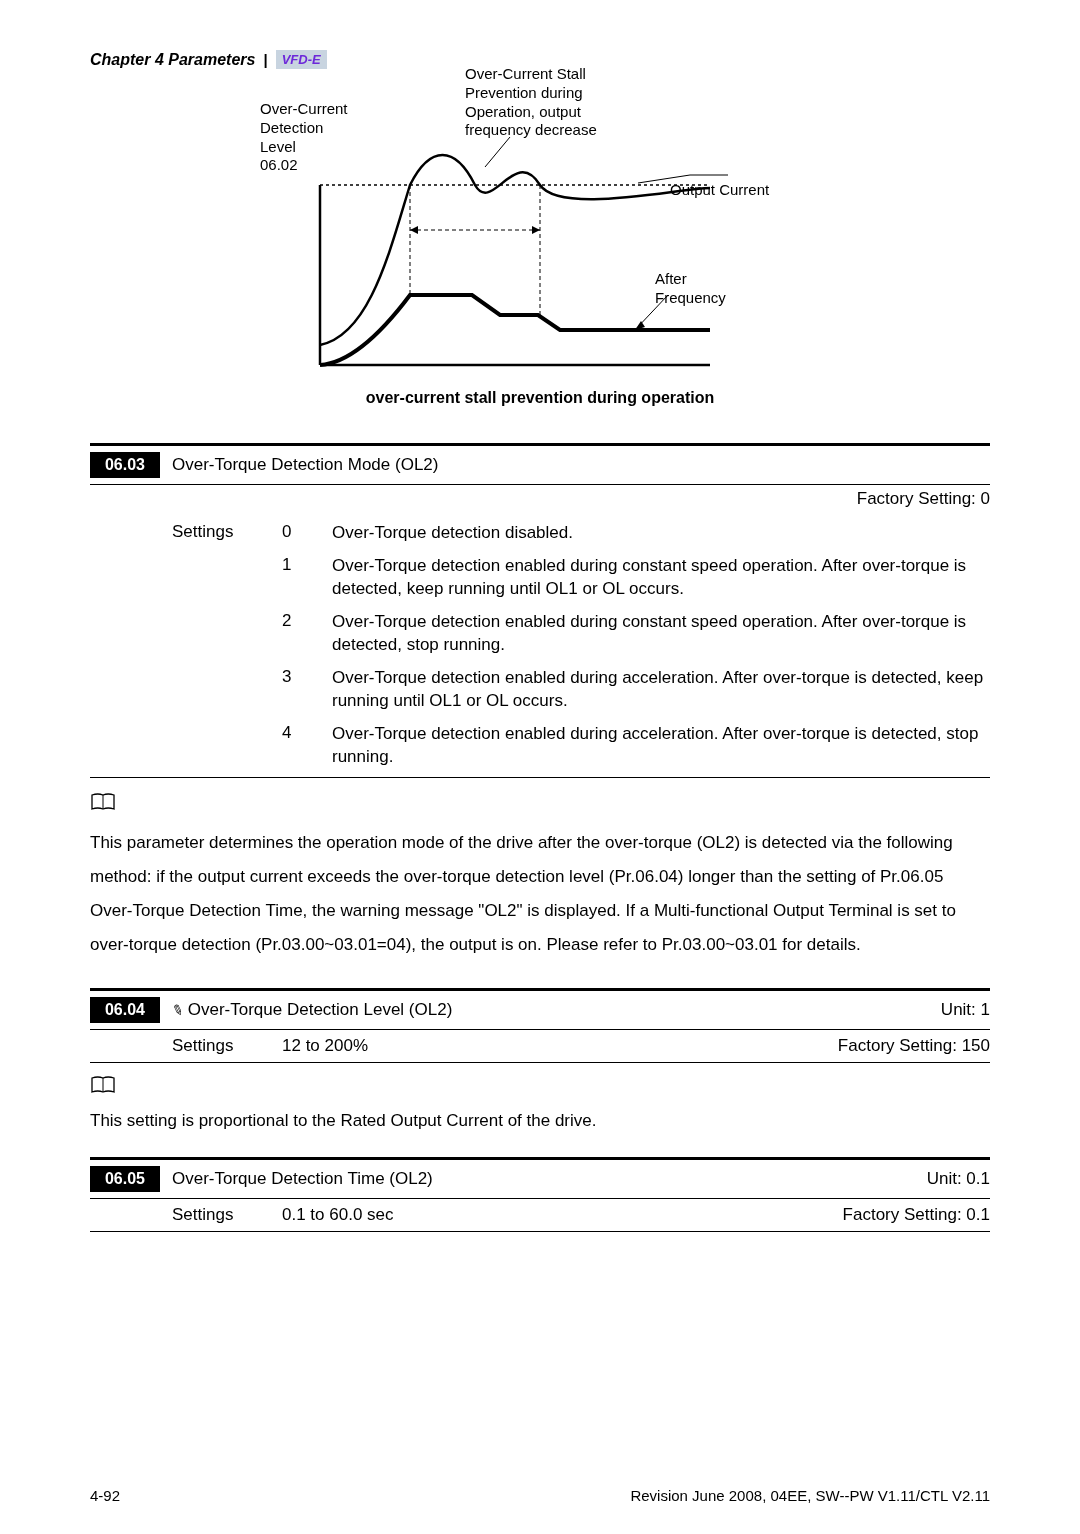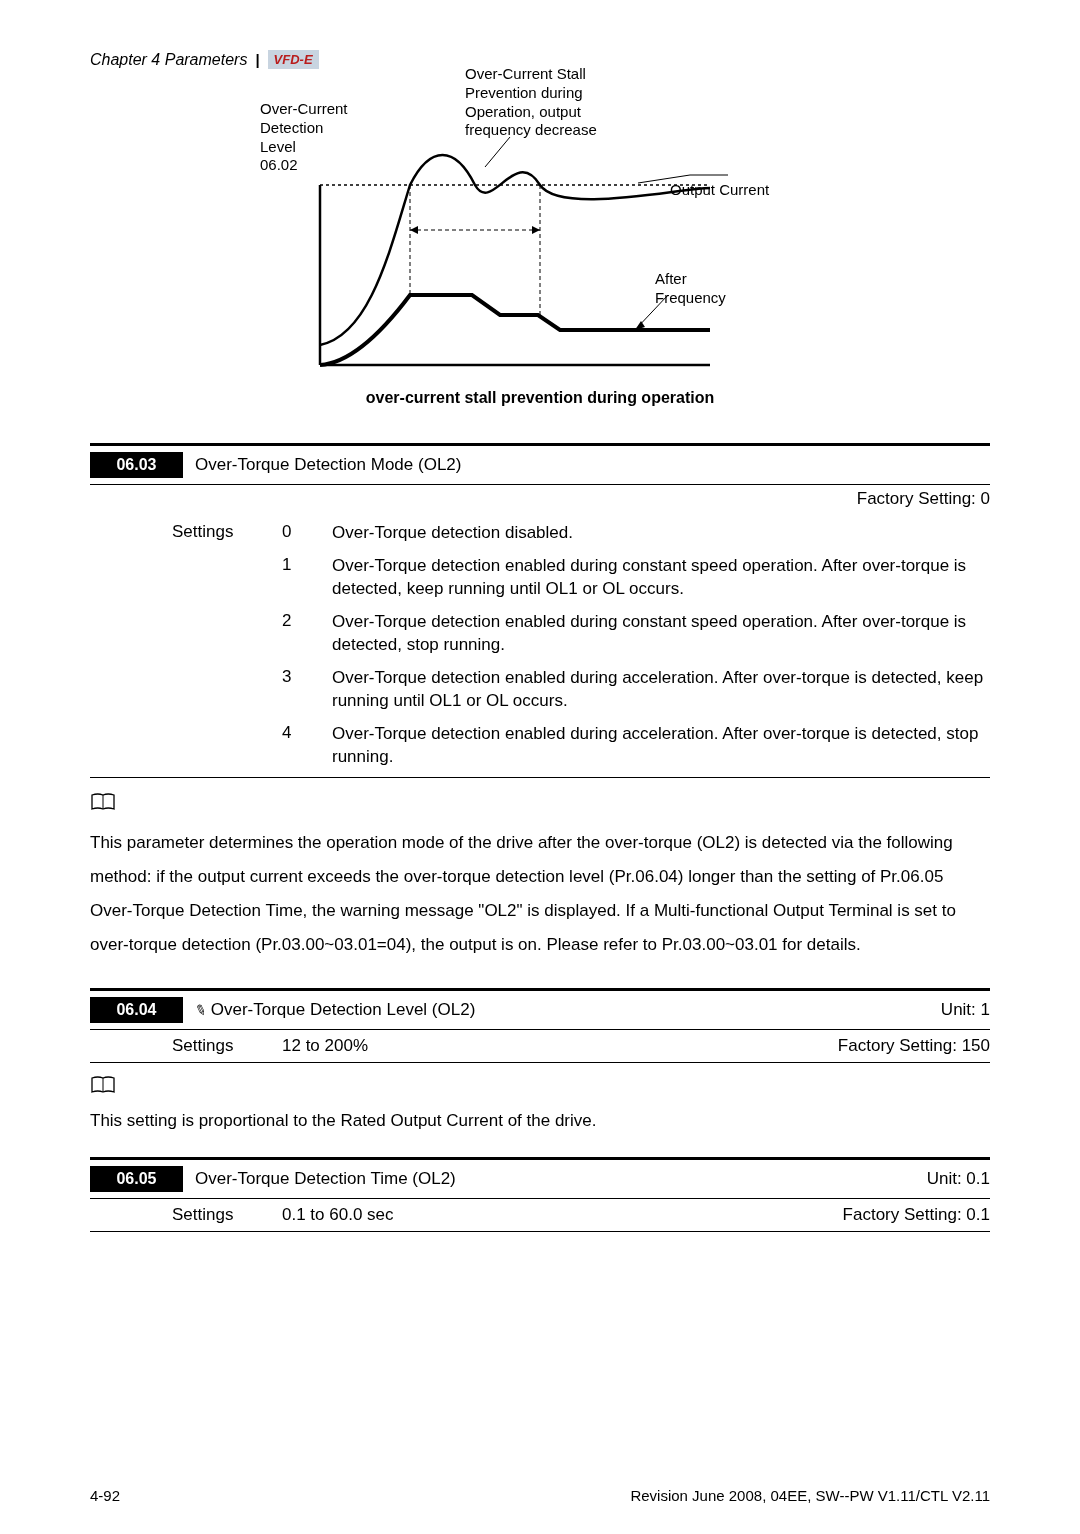--- a/index.html
+++ b/index.html
@@ -1,30 +1,30 @@
 <!DOCTYPE html>
 <html><head>
 <meta charset="utf-8">
 <style>
   * { margin: 0; padding: 0; box-sizing: border-box; }
   body { font-family: Arial, Helvetica, sans-serif; font-size: 15px; color: #000; background: #fff; width: 1080px; height: 1534px; position: relative; padding: 50px 90px 30px 90px; }
   .chapter-header { display: flex; align-items: center; gap: 8px; margin-bottom: 6px; }
-  .chapter-title { font-weight: normal; font-style: italic; font-size: 16px; }
-  .chapter-badge { background: #c8d4e0; color: #b91c1c; font-weight: bold; font-style: italic; padding: 2px 6px; font-size: 13px; }
+  .chapter-title { font-weight: bold; font-style: italic; font-size: 16px; }
+  .chapter-badge { background: #c8d4e0; color: #6d28d9; font-weight: bold; font-style: italic; padding: 2px 6px; font-size: 13px; }
 
   .diagram-area { position: relative; width: 560px; height: 300px; margin: 0 auto 14px auto; }
   .diag-label { position: absolute; font-size: 15px; white-space: pre-line; line-height: 1.25; }
   .diag-caption { text-align: center; font-weight: bold; font-size: 16px; margin-bottom: 36px; }
 
   .param-block { margin-bottom: 10px; }
   .thick-rule { border-top: 3px solid #000; margin-bottom: 0; }
   .thin-rule  { border-top: 1px solid #000; }
 
   .param-row { display: flex; align-items: flex-start; padding: 6px 0 6px 0; }
-  .param-code { background: #000; color: #fff; font-weight: bold; padding: 4px 8px; width: 93px; text-align: center; font-size: 16px; margin-right: 12px; }
+  .param-code { background: #000; color: #fff; font-weight: bold; padding: 4px 8px; width: 70px; text-align: center; font-size: 16px; margin-right: 12px; }
   .param-title { flex: 1; font-size: 17px; padding-top: 3px; }
   .param-unit { font-size: 17px; padding-top: 3px; }
   .pencil { display: inline-block; transform: rotate(20deg); margin-right: 4px; font-size: 14px; }
 
   .factory-row { text-align: right; font-size: 17px; padding: 4px 0 8px 0; }
 
   .settings-table { width: 100%; padding-left: 82px; }
   .settings-table .s-row { display: flex; align-items: flex-start; padding: 5px 0; }
   .settings-label { width: 110px; font-size: 17px; }
   .settings-val { width: 50px; font-size: 17px; }

